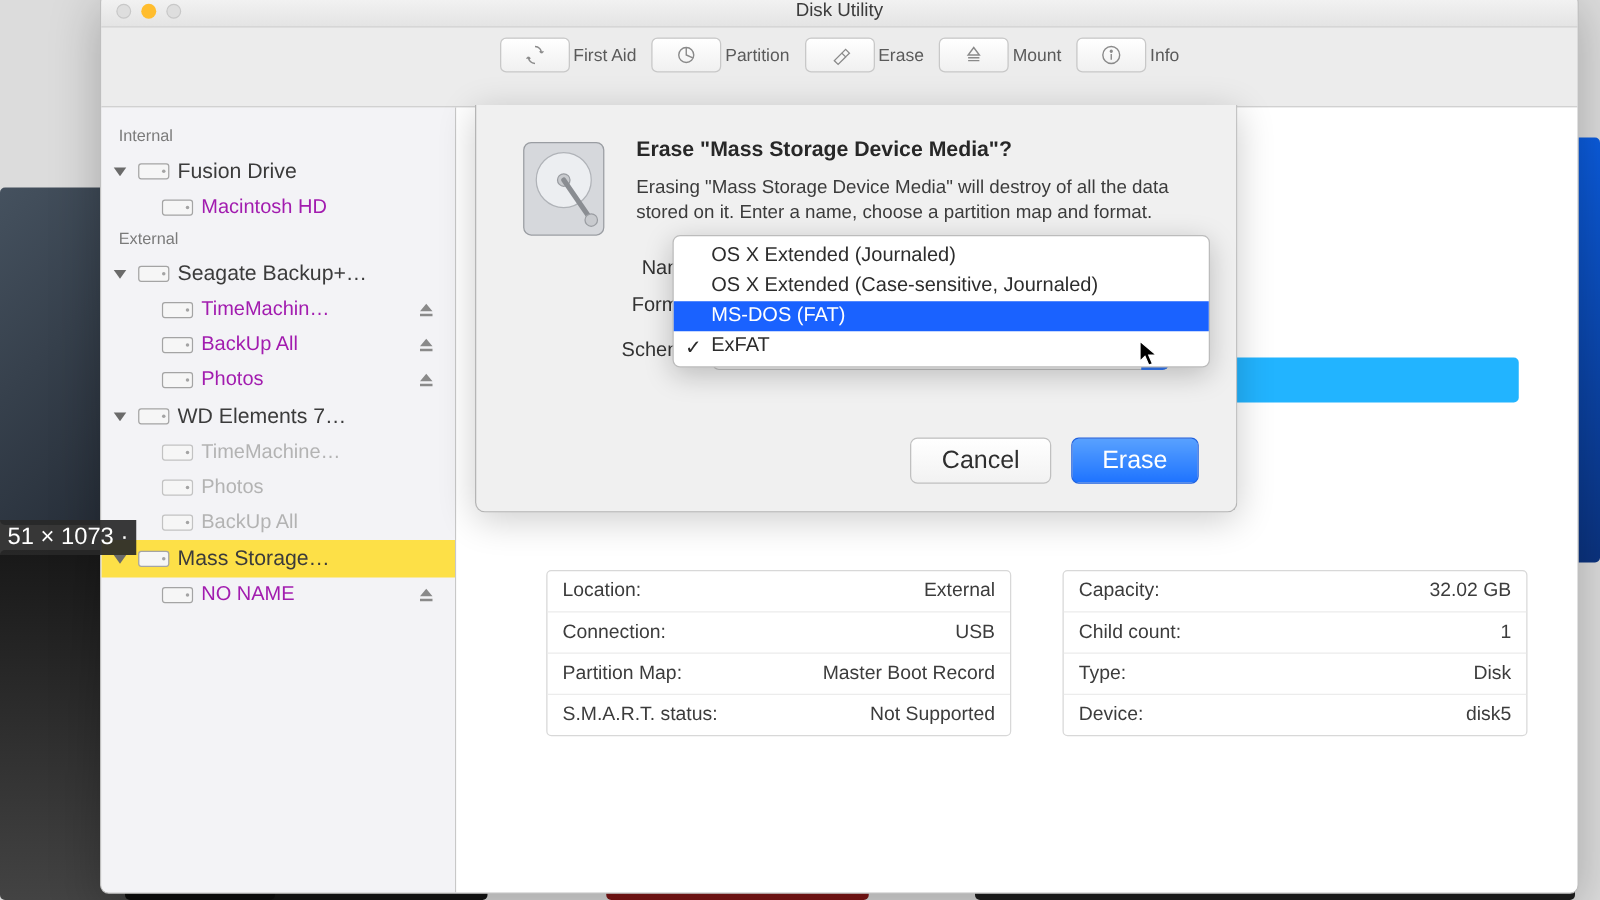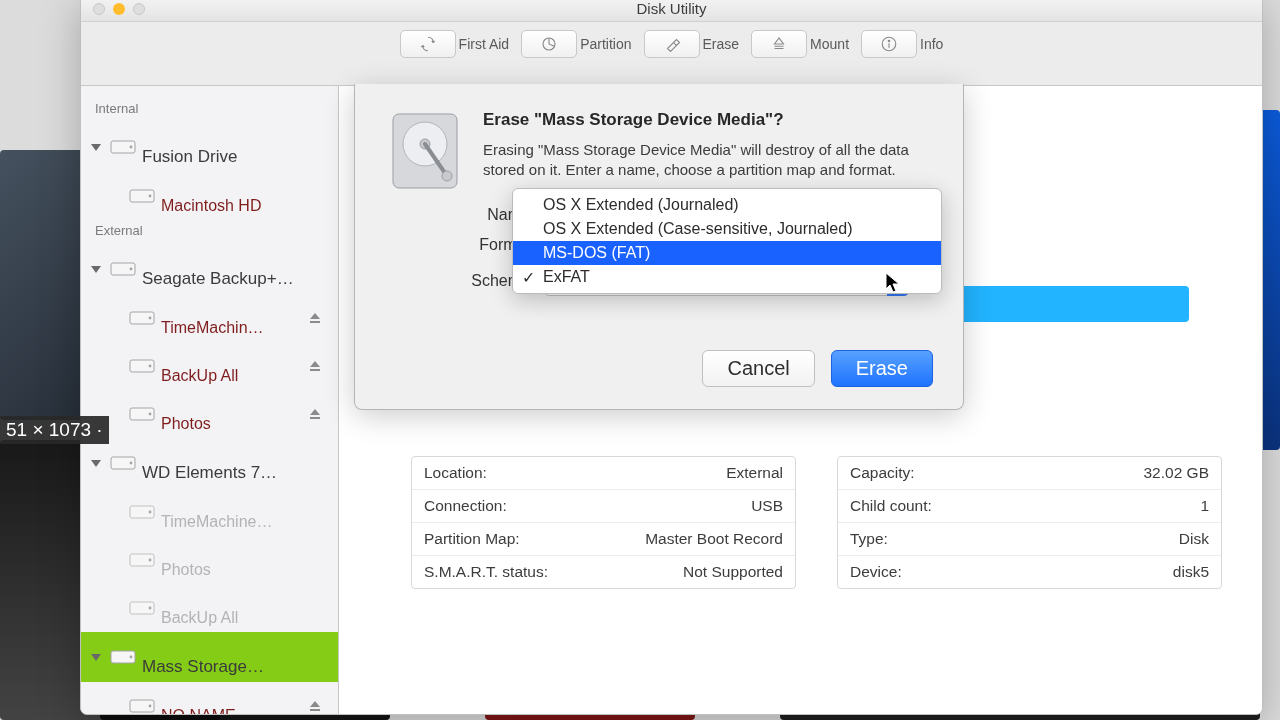--- a/index.html
+++ b/index.html
@@ -18,33 +18,33 @@
 .dot.green { background: #dedede; border: 1px solid #c8c8c8; }
 .title { position: absolute; left: 0; right: 0; text-align: center; font-size: 15px; color: #3c3c3c; }
 
 .toolbar { height: 64px; display: flex; justify-content: center; align-items: flex-start; gap: 12px; padding-top: 8px; border-bottom: 1px solid #c8c8c8; background: #ececec; }
 .tb-btn { display: flex; flex-direction: row; align-items: center; gap: 3px; font-size: 14px; color: #5a5a5a; }
 .tb-icon { width: 56px; height: 28px; border: 1px solid #c8c8c8; border-radius: 5px; background: linear-gradient(#ffffff,#f0f0f0); display: flex; align-items: center; justify-content: center; color: #8a8a8a; }
 .tb-icon svg { width: 18px; height: 18px; stroke: #8a8a8a; fill: none; stroke-width: 1.5; }
 
 .main { display: flex; height: calc(100% - 90px); }
 
-.sidebar { width: 258px; background: #f3f3f6; border-right: 1px solid #c8c8c8; padding-top: 12px; font-size: 16px; color: #3b3b3b; overflow-y: auto; }
+.sidebar { width: 284px; background: #f3f3f6; border-right: 1px solid #c8c8c8; padding-top: 12px; font-size: 16px; color: #3b3b3b; overflow-y: auto; }
 .sb-section { font-size: 13px; color: #7a7a7a; padding: 3px 14px 6px; font-weight: 500; }
 .sb-row { display: flex; align-items: center; padding: 5px 8px 5px 10px; gap: 6px; }
 .sb-row.l1 { padding-left: 10px; font-size: 17px; }
-.sb-row.l2 { padding-left: 48px; font-size: 16px; color: #7f1d1d; }
-.sb-row.selected { background: #84cc16; }
+.sb-row.l2 { padding-left: 48px; font-size: 16px; color: #a21caf; }
+.sb-row.selected { background: #fde047; }
 .sb-row.dim { color: #b3b3b3; }
 .sb-row.dim .drive-icon rect { stroke: #c2c2c2; }
 .disclosure { width: 0; height: 0; border-left: 5px solid transparent; border-right: 5px solid transparent; border-top: 7px solid #6a6a6a; margin-right: 3px; }
 .drive-icon { width: 26px; height: 18px; flex-shrink: 0; }
 .drive-icon rect { fill: #f6f6f6; stroke: #a4a4a4; stroke-width: 1; rx: 2; }
 .eject { width: 14px; height: 14px; margin-left: auto; margin-right: 8px; fill: #8a8a8a; }
-.sb-label { white-space: nowrap; overflow: hidden; text-overflow: ellipsis; margin-top: 20px; }
+.sb-label { white-space: nowrap; overflow: hidden; text-overflow: ellipsis; }
 
 .content { flex: 1; position: relative; background: #ffffff; }
 
 .sheet { position: absolute; left: 15px; top: -2px; width: 610px; background: #f0f0f0; border: 1px solid #b5b5b5; border-top: none; border-radius: 0 0 8px 8px; box-shadow: 0 6px 30px rgba(0,0,0,.2); padding: 26px 30px 22px 34px; z-index: 10; }
 .sheet-head { display: flex; gap: 22px; }
 .hd-icon { width: 72px; height: 82px; }
 .sheet-title { font-size: 17px; font-weight: 700; color: #272727; margin-bottom: 10px; }
 .sheet-desc { font-size: 15px; color: #3c3c3c; line-height: 1.35; max-width: 430px; }
 
 .form { margin-top: 14px; margin-left: 60px; }

